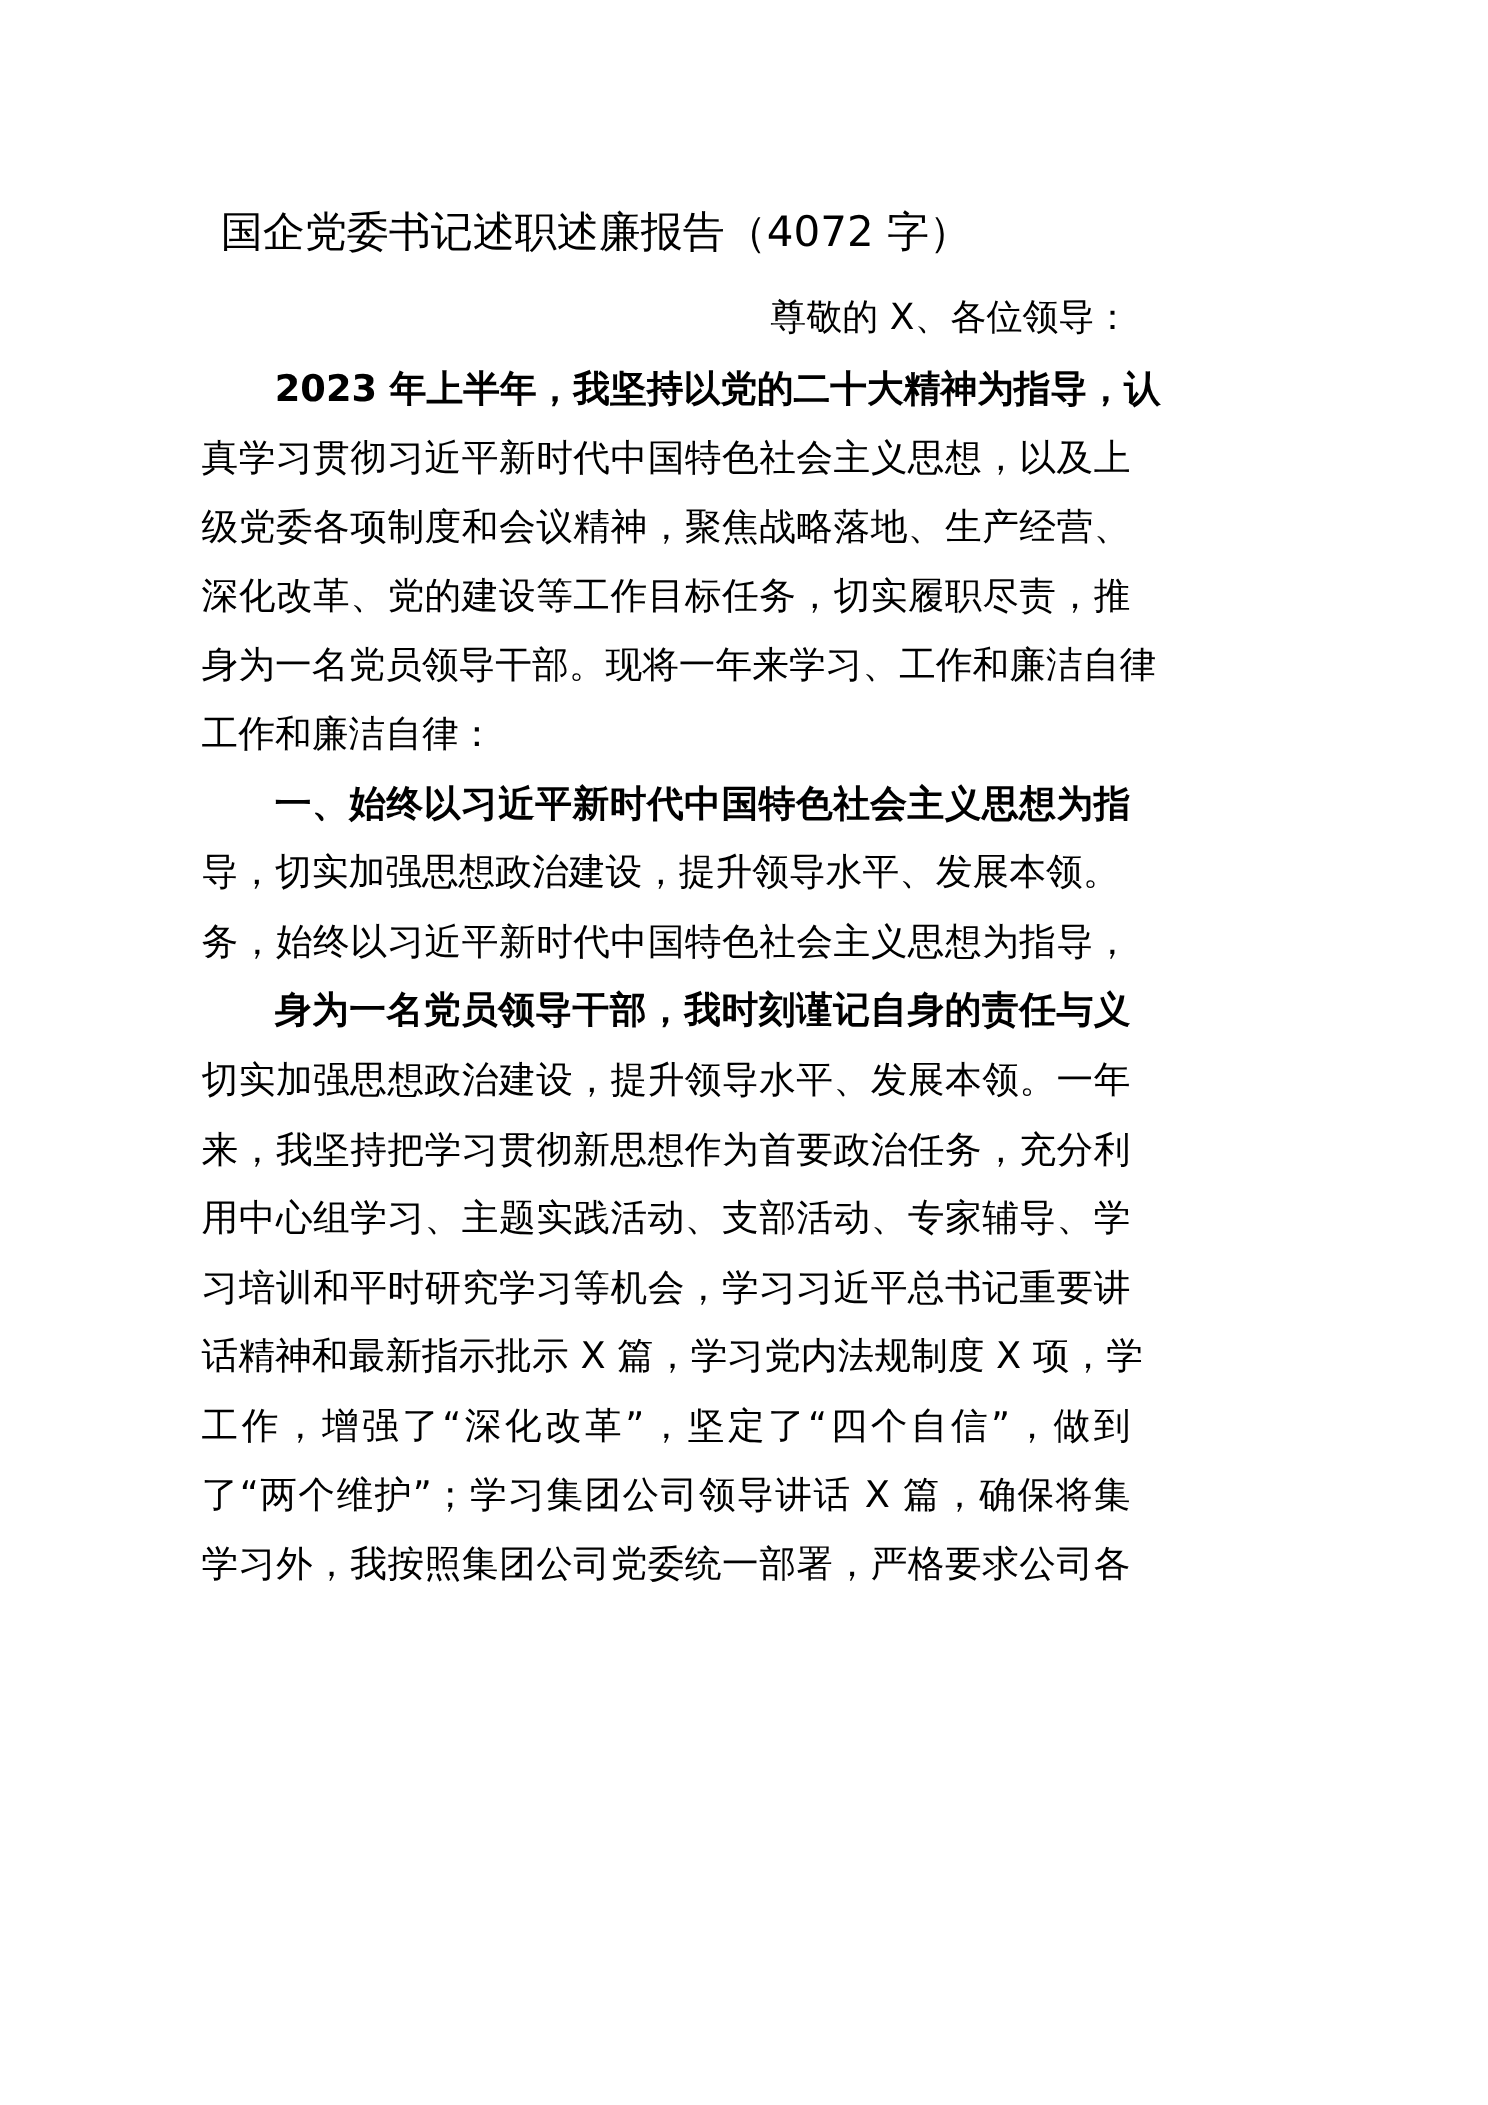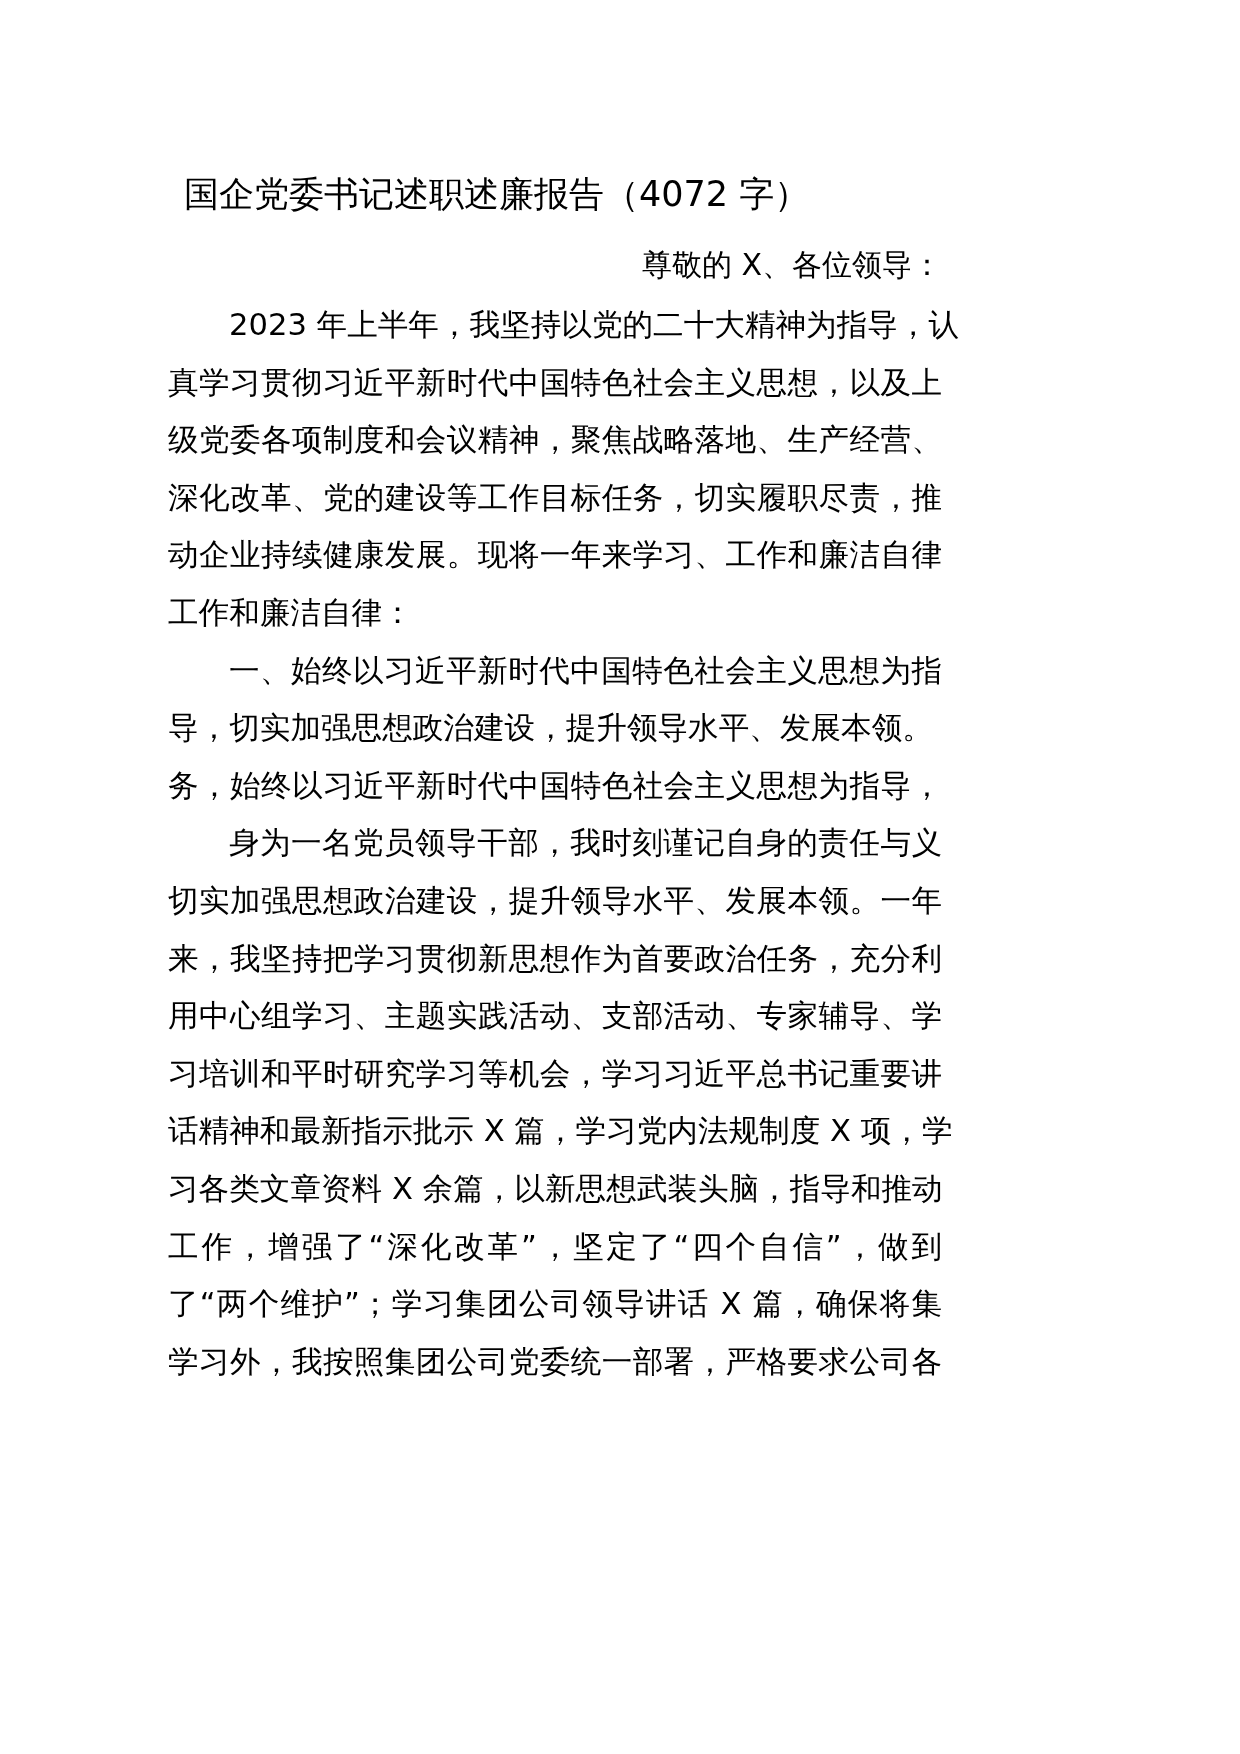--- a/index.html
+++ b/index.html
@@ -47,55 +47,55 @@
     }
     .para .line {
       display: block;
       white-space: nowrap;
       text-align: justify;
       text-align-last: justify;
       text-indent: 0;
     }
     .para .line.first {
       padding-left: 61px;
+      font-weight: bold;
     }
     .para .line.last {
       text-align-last: left;
     }
     .heading .line {
       font-weight: normal;
     }
   </style>
 </head>
 <body>
 
 <div class="page">
   <h1 class="doc-title">国企党委书记述职述廉报告（4072 字）</h1>
   <p class="salutation">尊敬的 X、各位领导：</p>
 
   <div class="para" style="text-indent:0">
     <span class="line first">2023 年上半年，我坚持以党的二十大精神为指导，认</span>
     <span class="line">真学习贯彻习近平新时代中国特色社会主义思想，以及上</span>
     <span class="line">级党委各项制度和会议精神，聚焦战略落地、生产经营、</span>
     <span class="line">深化改革、党的建设等工作目标任务，切实履职尽责，推</span>
-    <span class="line">动企业持续健康发展。现将一年来学习、工作和廉洁自律</span>
+    <span class="line">身为一名党员领导干部。现将一年来学习、工作和廉洁自律</span>
     <span class="line last">工作和廉洁自律：</span>
   </div>
 
   <div class="para heading" style="text-indent:0">
     <span class="line first">一、始终以习近平新时代中国特色社会主义思想为指</span>
     <span class="line last">导，切实加强思想政治建设，提升领导水平、发展本领。</span>
   </div>
 
   <div class="para" style="text-indent:0">
     <span class="line">务，始终以习近平新时代中国特色社会主义思想为指导，</span>
     <span class="line first">身为一名党员领导干部，我时刻谨记自身的责任与义</span>
     <span class="line">切实加强思想政治建设，提升领导水平、发展本领。一年</span>
     <span class="line">来，我坚持把学习贯彻新思想作为首要政治任务，充分利</span>
     <span class="line">用中心组学习、主题实践活动、支部活动、专家辅导、学</span>
     <span class="line">习培训和平时研究学习等机会，学习习近平总书记重要讲</span>
     <span class="line">话精神和最新指示批示 X 篇，学习党内法规制度 X 项，学</span>
-    <span class="line">习各类文章资料 X 余篇，以新思想武装头脑，指导和推动</span>
     <span class="line">工作，增强了“深化改革”，坚定了“四个自信”，做到</span>
     <span class="line">了“两个维护”；学习集团公司领导讲话 X 篇，确保将集</span>
     <span class="line">学习外，我按照集团公司党委统一部署，严格要求公司各</span>
   </div>
 </div>
 
 </body></html>

